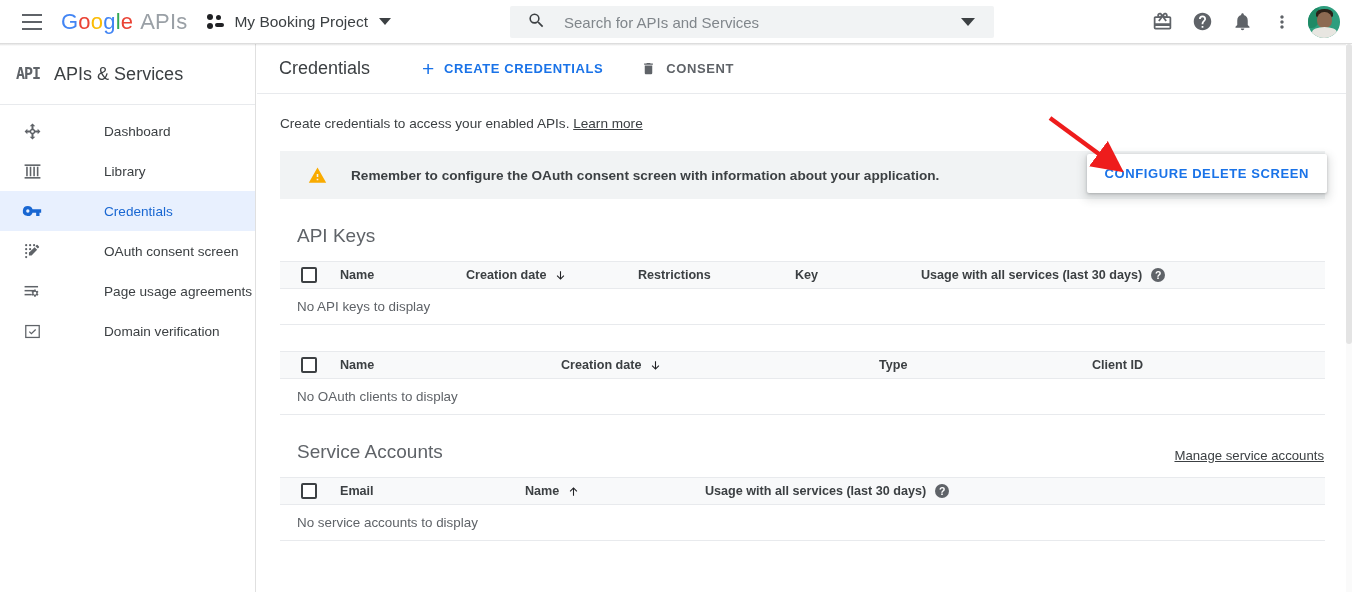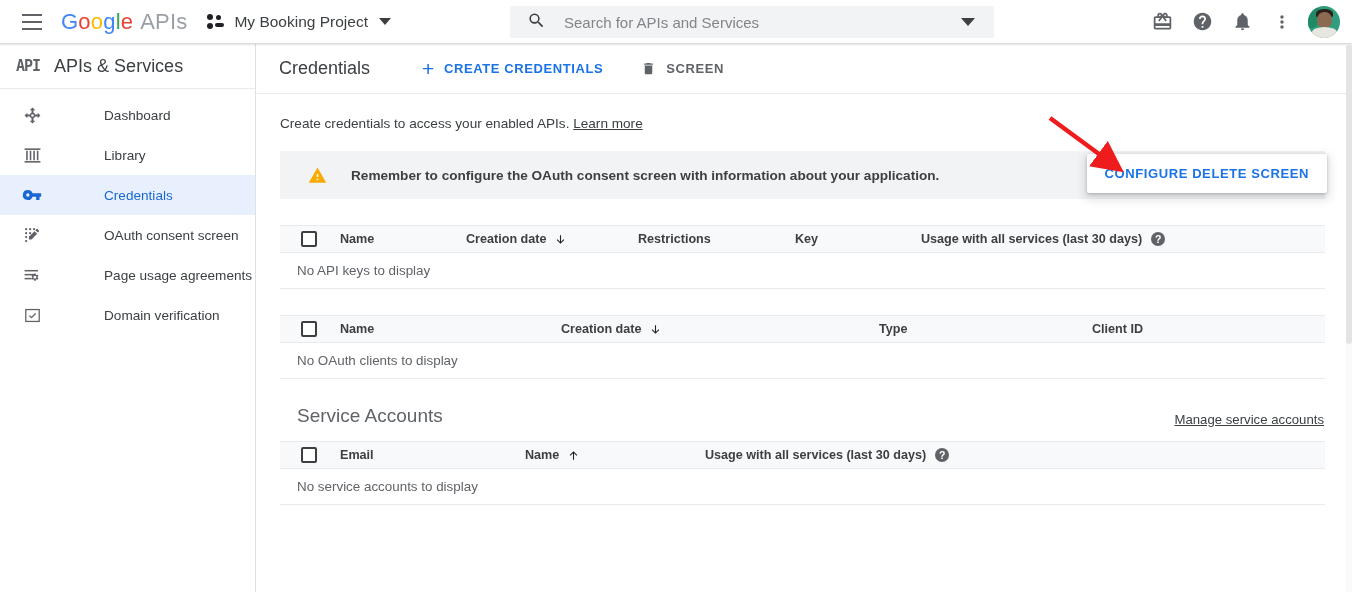--- a/index.html
+++ b/index.html
@@ -106,21 +106,21 @@
     position: absolute; left: -2px; top: 2px; width: 14px; height: 20px;
     background: #1e8a66; border-radius: 60% 20% 60% 20%;
   }
 
   
   .sidebar {
     position: absolute; left: 0; top: 44px; width: 256px; height: 548px;
     background: #fff; border-right: 1px solid #e0e0e0;
   }
   .sidebar-head {
-    height: 45px; display: flex; align-items: center;
+    height: 61px; display: flex; align-items: center;
     border-bottom: 1px solid #e8eaed;
   }
   .api-logo {
     margin-left: 16px; margin-right: 14px;
     font-family: "DejaVu Sans Mono", monospace;
     font-size: 15px; font-weight: bold; color: #5f6368; letter-spacing: -1px;
   }
   .sidebar-title { font-size: 18px; color: #3c4043; }
   .nav { padding-top: 6px; }
   .nav-item {
@@ -394,21 +394,21 @@
         <span class="plus">+</span>
         <span>CREATE CREDENTIALS</span>
       </div>
 
       <div class="hact del">
         <span class="trash">
           <svg width="15" height="15" viewBox="0 0 24 24">
               <path fill="#5f6368" d="M6 19c0 1.1.9 2 2 2h8a2 2 0 0 0 2-2V7H6zM19 4h-3.5l-1-1h-5l-1 1H5v2h14z"></path>
             </svg>
         </span>
-        <span>SCREEN</span>
+        <span>CONSENT</span>
       </div>
     </div>
 
     <div class="body-pad">
 
       <div class="lead">
         <span>Create credentials to access your enabled APIs.</span>
         <a href="#">Learn more</a>
       </div>
 
@@ -416,20 +416,23 @@
         <span class="warn">
           <svg width="19" height="19" viewBox="0 0 24 24">
               <path fill="#f9ab00" d="M1 21h22L12 2zm12-3h-2v-2h2zm0-4h-2v-4h2z"></path>
             </svg>
         </span>
         <span class="btext">Remember to configure the OAuth consent screen with information about your application.</span>
         <div class="cfgbtn">CONFIGURE DELETE SCREEN</div>
       </div>
 
       <div class="sect">
+        <div class="sect-head">
+          <span class="sect-title">API Keys</span>
+        </div>
         <div class="thead">
           <span class="cbox"></span>
           <span class="th" style="left:60px">Name</span>
           <span class="th" style="left:186px">
             <span>Creation date</span>
             <span class="sortarr">
               <svg width="13" height="13" viewBox="0 0 24 24">
                   <path fill="#202124" d="M11 4h2v12.2l4.6-4.6 1.4 1.4L12 20l-7-7 1.4-1.4L11 16.2z"></path>
                 </svg>
             </span>

